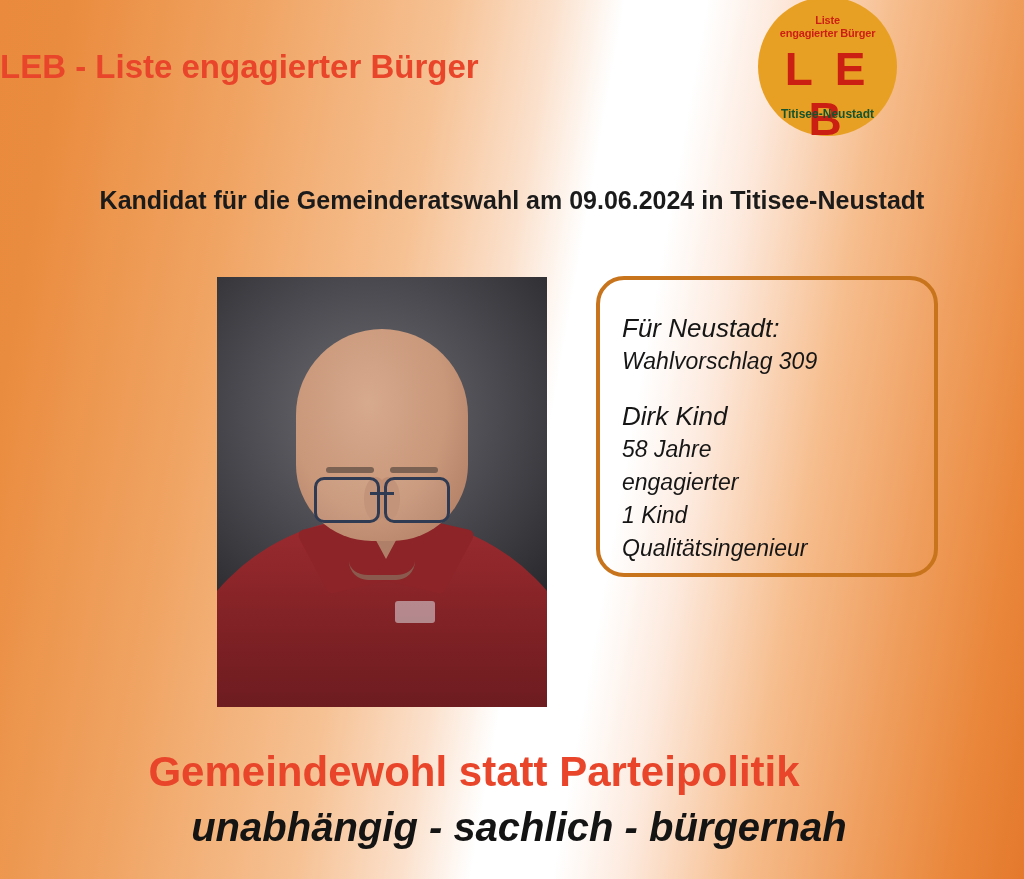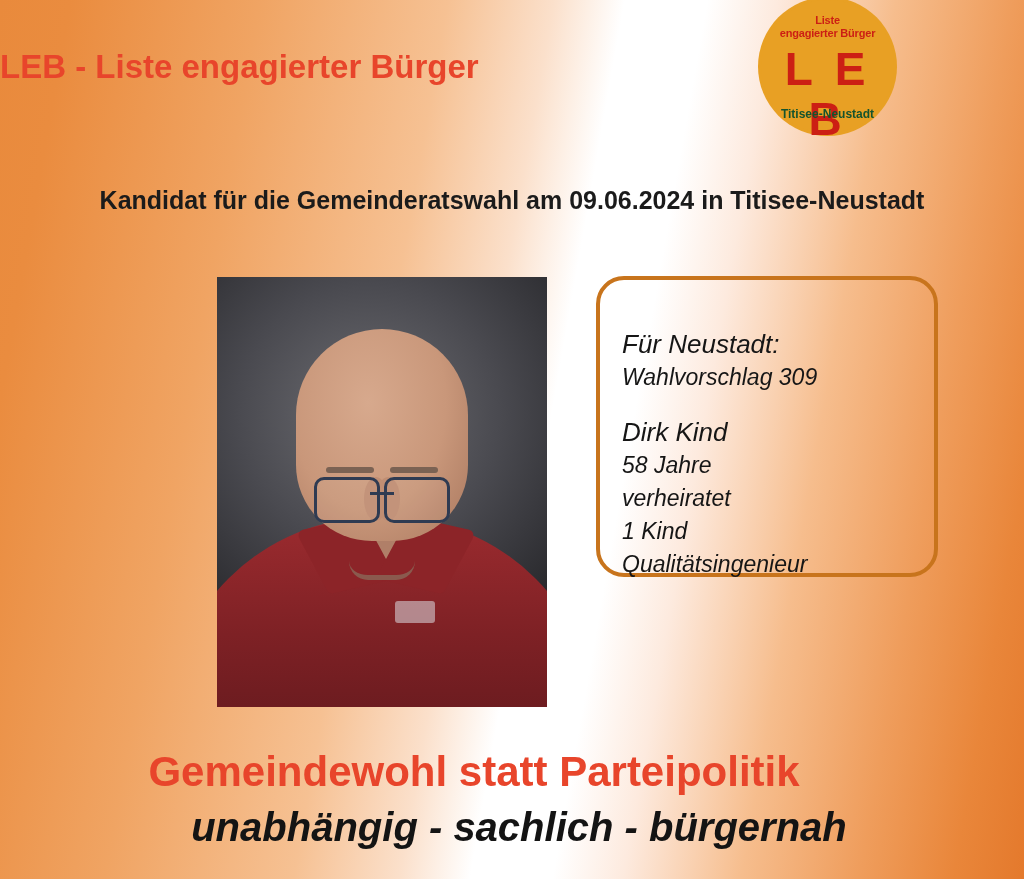--- a/index.html
+++ b/index.html
@@ -222,21 +222,21 @@
   
   .infobox {
     position: absolute;
     left: 596px;
     top: 276px;
     width: 342px;
     height: 301px;
     border: 4px solid #c8741c;
     border-radius: 28px;
     box-sizing: border-box;
-    padding: 48px 0 0 22px;
+    padding: 32px 0 0 22px;
   }
   .infobox div {
     font-family: "Liberation Sans", sans-serif;
     font-style: italic;
     font-size: 23px;
     color: #161616;
     line-height: 33px;
   }
   .infobox .big {
     font-size: 26px;
@@ -302,21 +302,21 @@
     </div>
     <div class="p-logo-badge"></div>
   </div>
 
   <div class="infobox">
     <div class="big">Für Neustadt:</div>
     <div>Wahlvorschlag 309</div>
     <div class="gap"></div>
     <div class="big">Dirk Kind</div>
     <div>58 Jahre</div>
-    <div>verheiratet</div>
+    <div>engagierter</div>
     <div>1 Kind</div>
     <div>Qualitätsingenieur</div>
   </div>
 
   <div class="slogan1">Gemeindewohl statt Parteipolitik</div>
   <div class="slogan2">unabhängig - sachlich - bürgernah</div>
 
 </div>
 
 </body></html>

